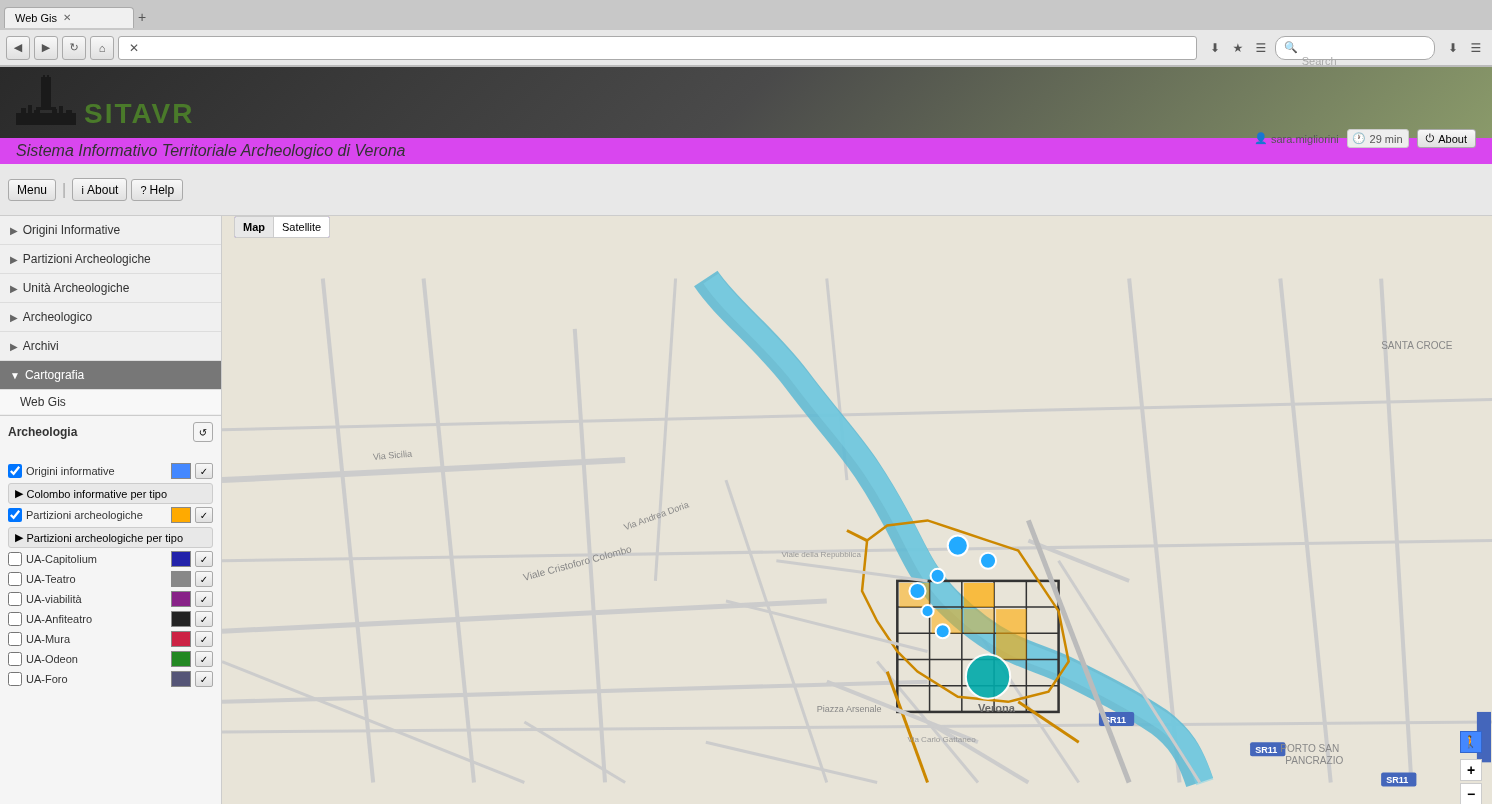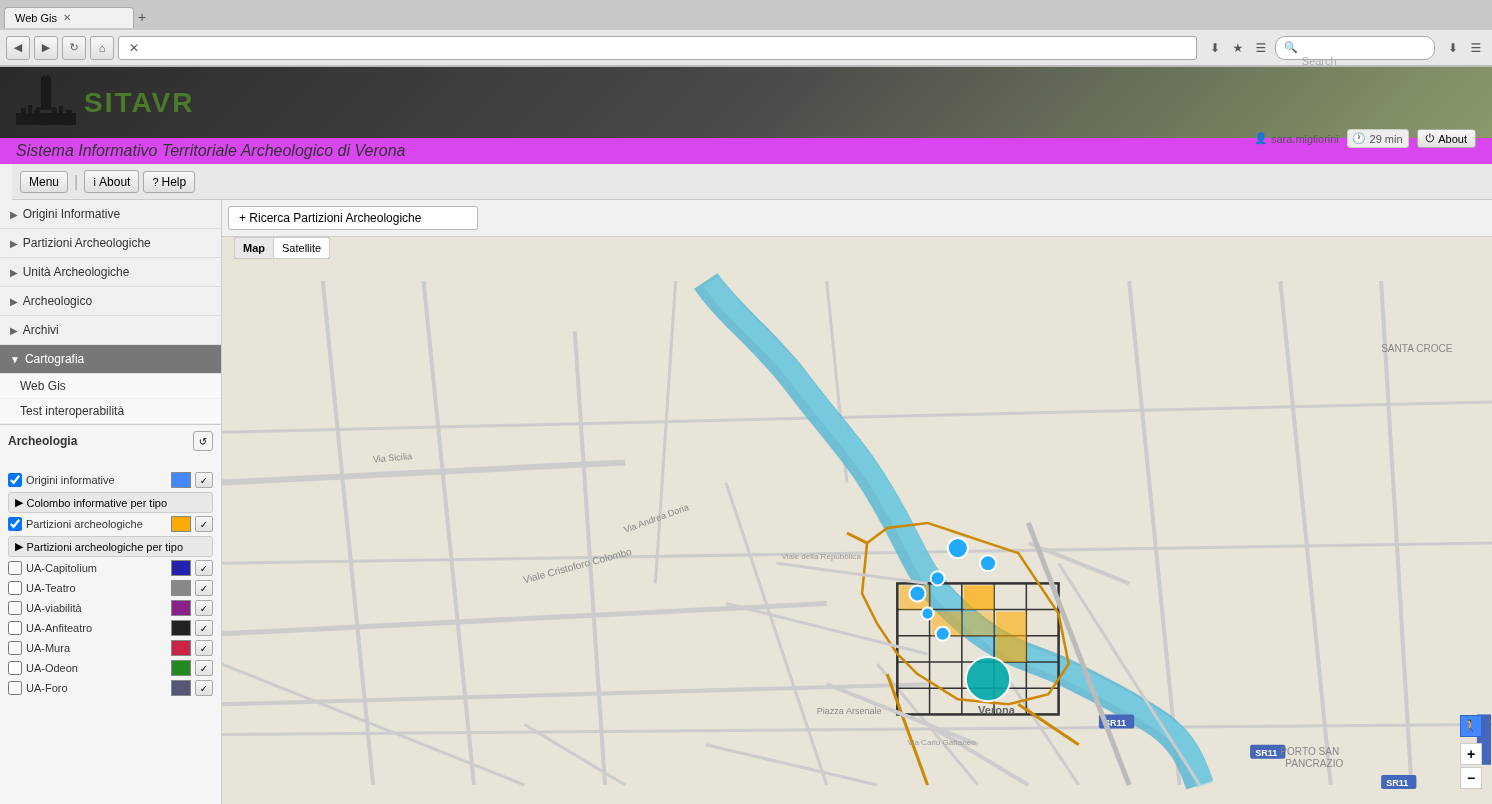--- a/index.html
+++ b/index.html
@@ -16,26 +16,26 @@
     .nav-btn:disabled { opacity: 0.4; }
     .url-bar { flex: 1; display: flex; align-items: center; background: white; border: 1px solid #aaa; border-radius: 3px; padding: 2px 6px; height: 24px; font-size: 11px; color: #333; }
     .url-bar span { flex: 1; }
     .reload-btn { background: none; border: none; cursor: pointer; color: #555; font-size: 12px; margin-left: 4px; }
     .search-bar { background: white; border: 1px solid #aaa; border-radius: 10px; padding: 2px 8px; width: 160px; height: 24px; font-size: 11px; display: flex; align-items: center; gap: 4px; }
     .browser-icons { display: flex; gap: 3px; align-items: center; margin-left: 4px; }
     .browser-icon { width: 20px; height: 20px; display: flex; align-items: center; justify-content: center; color: #555; font-size: 12px; cursor: pointer; }
 
     
     .app-header { background: linear-gradient(135deg, #2a2a2a 0%, #4a4a4a 50%, #8a9a6a 100%); padding: 8px 16px; display: flex; align-items: center; min-height: 70px; }
-    .app-logo { display: flex; align-items: center; gap: 8px; }
+    .app-logo { display: flex; align-items: flex-end; gap: 8px; }
     .logo-icon { width: 60px; height: 55px; position: relative; }
     .logo-text { font-size: 28px; font-weight: bold; color: #4a7a2a; letter-spacing: 2px; }
     .app-subtitle-bar { background: #d946ef; padding: 4px 16px; }
     .app-subtitle { font-style: italic; font-size: 16px; color: #333; }
-    .toolbar { background: #e8e8e8; border-bottom: 1px solid #ccc; padding: 4px 8px; display: flex; align-items: center; gap: 4px; height: 36px; margin-left: 12px; }
+    .toolbar { background: #e8e8e8; border-bottom: 1px solid #ccc; padding: 4px 8px; display: flex; align-items: center; gap: 4px; height: 52px; }
     .toolbar-btn { background: linear-gradient(#f8f8f8, #e0e0e0); border: 1px solid #aaa; border-radius: 3px; padding: 3px 8px; cursor: pointer; font-size: 12px; display: flex; align-items: center; gap: 3px; }
     .toolbar-sep { color: #aaa; font-size: 16px; margin: 0 2px; }
 
     
     .user-bar { position: absolute; top: 62px; right: 16px; display: flex; align-items: center; gap: 8px; font-size: 11px; color: #555; }
     .user-name { display: flex; align-items: center; gap: 3px; }
     .time-badge { display: flex; align-items: center; gap: 3px; background: #eee; border: 1px solid #ccc; border-radius: 3px; padding: 2px 5px; }
     .logout-btn { background: linear-gradient(#f8f8f8, #e0e0e0); border: 1px solid #aaa; border-radius: 3px; padding: 2px 8px; cursor: pointer; display: flex; align-items: center; gap: 4px; font-size: 11px; }
 
     
@@ -196,21 +196,20 @@
       </div>
       <div class="sidebar-item">
         <span class="arrow">▶</span>
         <span>Archivi</span>
       </div>
       <div class="sidebar-item active">
         <span class="arrow">▼</span>
         <span>Cartografia</span>
       </div>
       <a class="sidebar-sub">Web Gis</a>
-      <a class="sidebar-sub">Test interoperabilità</a>
     </div>
 
     <div class="arch-section">
       <div class="arch-title">
         <span>Archeologia</span>
         <button class="arch-reset">↺</button>
       </div>
 
       <div class="layer-row">
         <input type="checkbox" class="layer-checkbox" checked="" style="">
@@ -275,25 +274,20 @@
       <div class="layer-row">
         <input type="checkbox" class="layer-checkbox" style="">
         <span class="layer-label">UA-Foro</span>
         <div class="color-box" style="background:#555577;"></div>
         <div class="check-icon">✓</div>
       </div>
     </div>
   </div>
 
   <div class="map-area">
-    <div class="map-search-bar">
-      <button class="map-search-btn">
-        <span>+ Ricerca Partizioni Archeologiche</span>
-      </button>
-    </div>
     <div class="map-container">
       
       <div class="map-type-btns">
         <button class="map-type-btn active">Map</button>
         <div class="map-type-sep"></div>
         <button class="map-type-btn">Satellite</button>
       </div>
 
       
       <svg class="map-svg" viewBox="0 0 1260 500" xmlns="http://www.w3.org/2000/svg">

